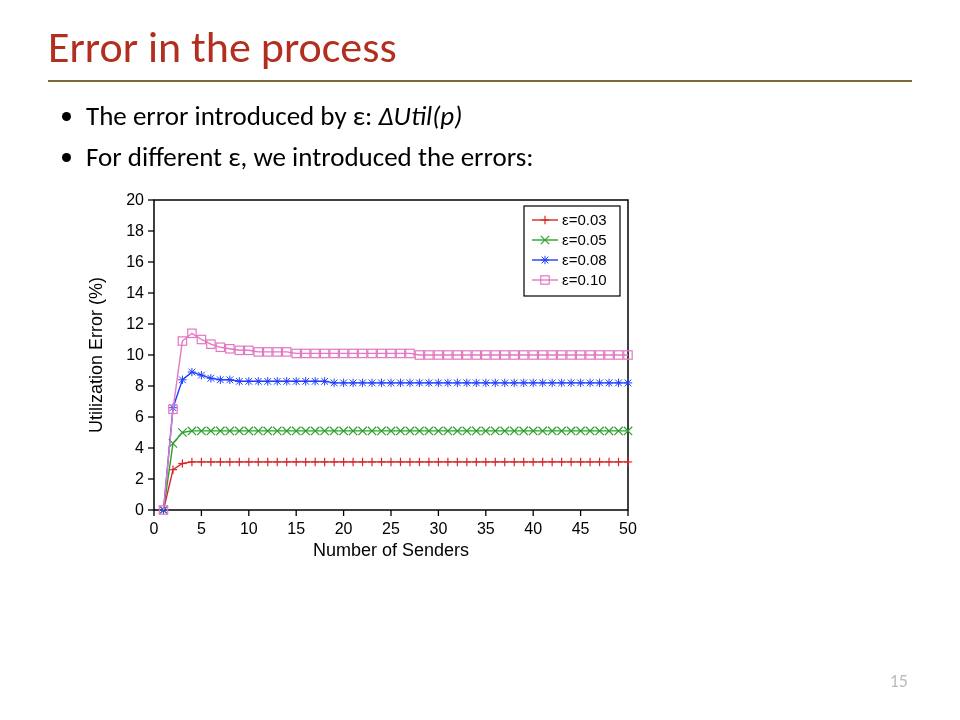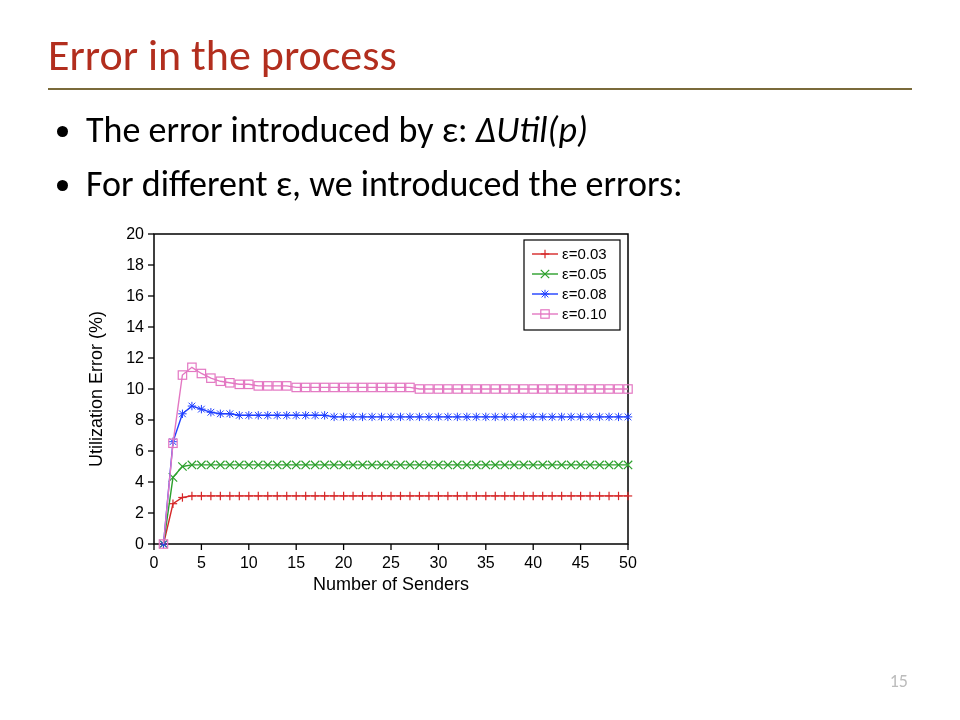--- a/index.html
+++ b/index.html
@@ -8,38 +8,38 @@
     width: 960px;
     height: 720px;
     background: #fff;
     font-family: "Calibri", "Segoe UI", Arial, sans-serif;
     color: #000;
   }
   .slide {
     box-sizing: border-box;
     width: 960px;
     height: 720px;
-    padding: 28px 48px 20px 48px;
+    padding: 20px 48px 20px 48px;
     position: relative;
   }
   .title {
     font-size: 44px;
     color: #b22e1e;
     margin: 0 0 6px 0;
     font-weight: 400;
   }
   .rule {
     border: none;
     border-top: 2.5px solid #7a6a3a;
     margin: 0 0 14px 0;
   }
   .bullets {
     margin: 10px 0 10px 10px;
     padding: 0 0 0 28px;
-    font-size: 36px;
+    font-size: 27px;
     line-height: 1.45;
   }
   .bullets li { margin-bottom: 2px; }
   .italic { font-style: italic; }
   .chart-wrap {
     margin-left: 34px;
     margin-top: 6px;
   }
   .page-num {
     position: absolute;

